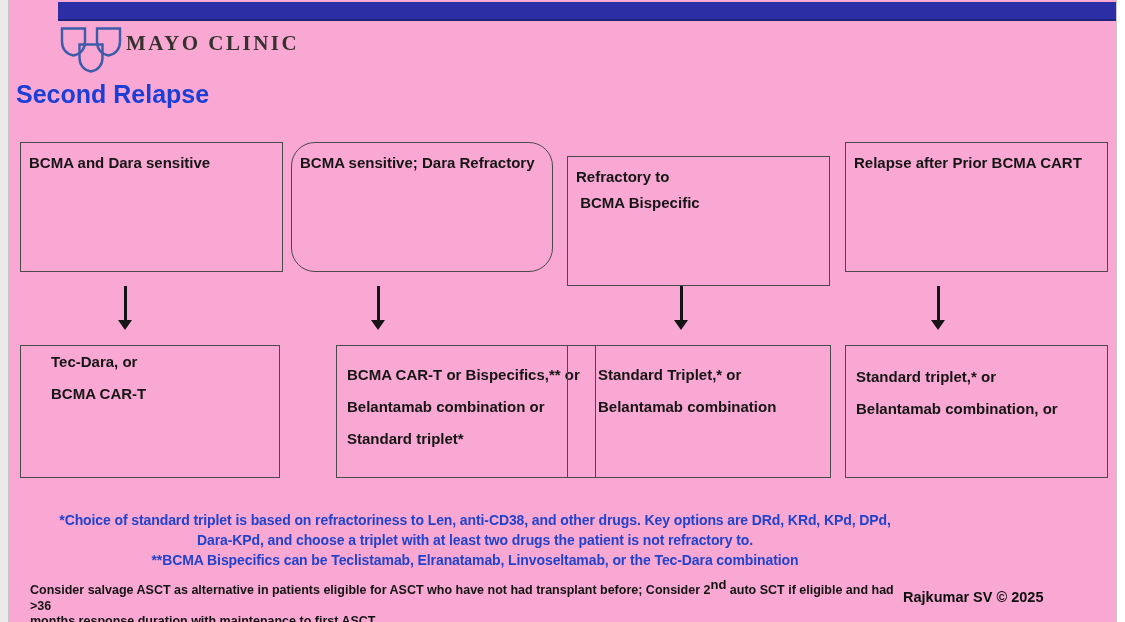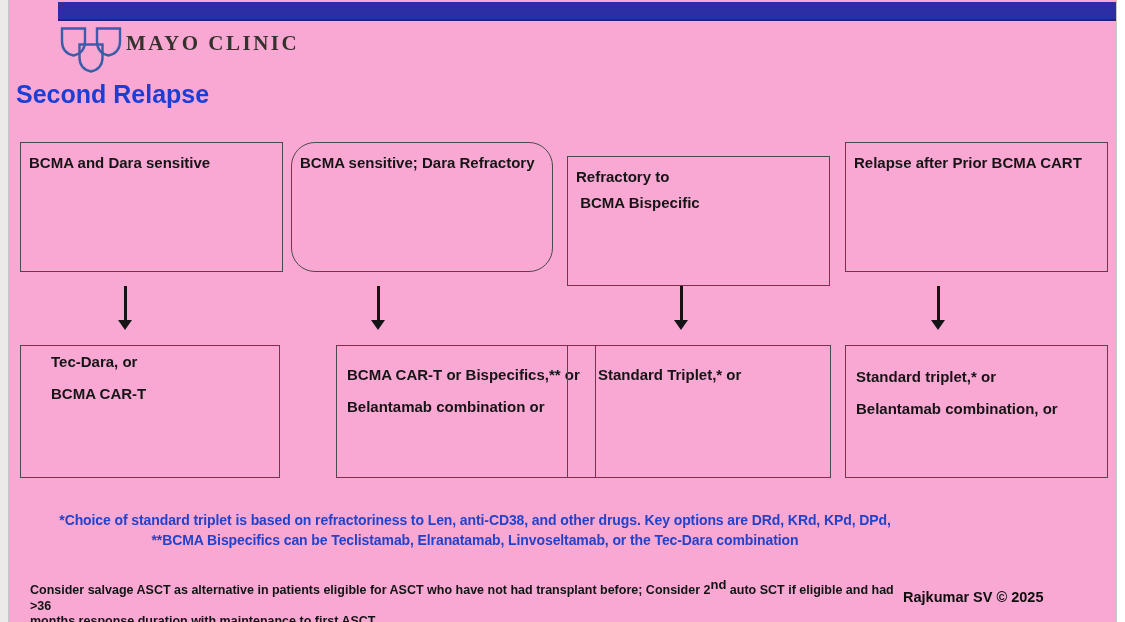--- a/index.html
+++ b/index.html
@@ -140,31 +140,34 @@
       <span class="head"></span>
     </div>
 
   <div class="box treat t1">
     <div class="line">Tec-Dara, or</div>
     <div class="line">BCMA CAR-T</div>
   </div>
   <div class="box treat t2">
     <div class="line">BCMA CAR-T or Bispecifics,** or</div>
     <div class="line">Belantamab combination or</div>
+    <div class="line">Standard triplet*</div>
   </div>
   <div class="box treat t3">
     <div class="line">Standard Triplet,* or</div>
+    <div class="line">Belantamab combination</div>
   </div>
   <div class="box treat t4">
     <div class="line">Standard triplet,* or</div>
     <div class="line">Belantamab combination, or</div>
   </div>
 
   <div class="footnotes">
     <div>*Choice of standard triplet is based on refractoriness to Len, anti-CD38, and other drugs. Key options are DRd, KRd, KPd, DPd,</div>
+    <div>Dara-KPd, and choose a triplet with at least two drugs the patient is not refractory to.</div>
     <div>**BCMA Bispecifics can be Teclistamab, Elranatamab, Linvoseltamab, or the Tec-Dara combination</div>
   </div>
 
   <div class="footer-note">
     <div><span>Consider salvage ASCT as alternative in patients eligible for ASCT who have not had transplant before; Consider 2</span><sup>nd</sup><span> auto SCT if eligible and had &gt;36</span></div>
     <div>months response duration with maintenance to first ASCT</div>
   </div>
   <div class="credit">Rajkumar SV © 2025</div>
 
 </div>

